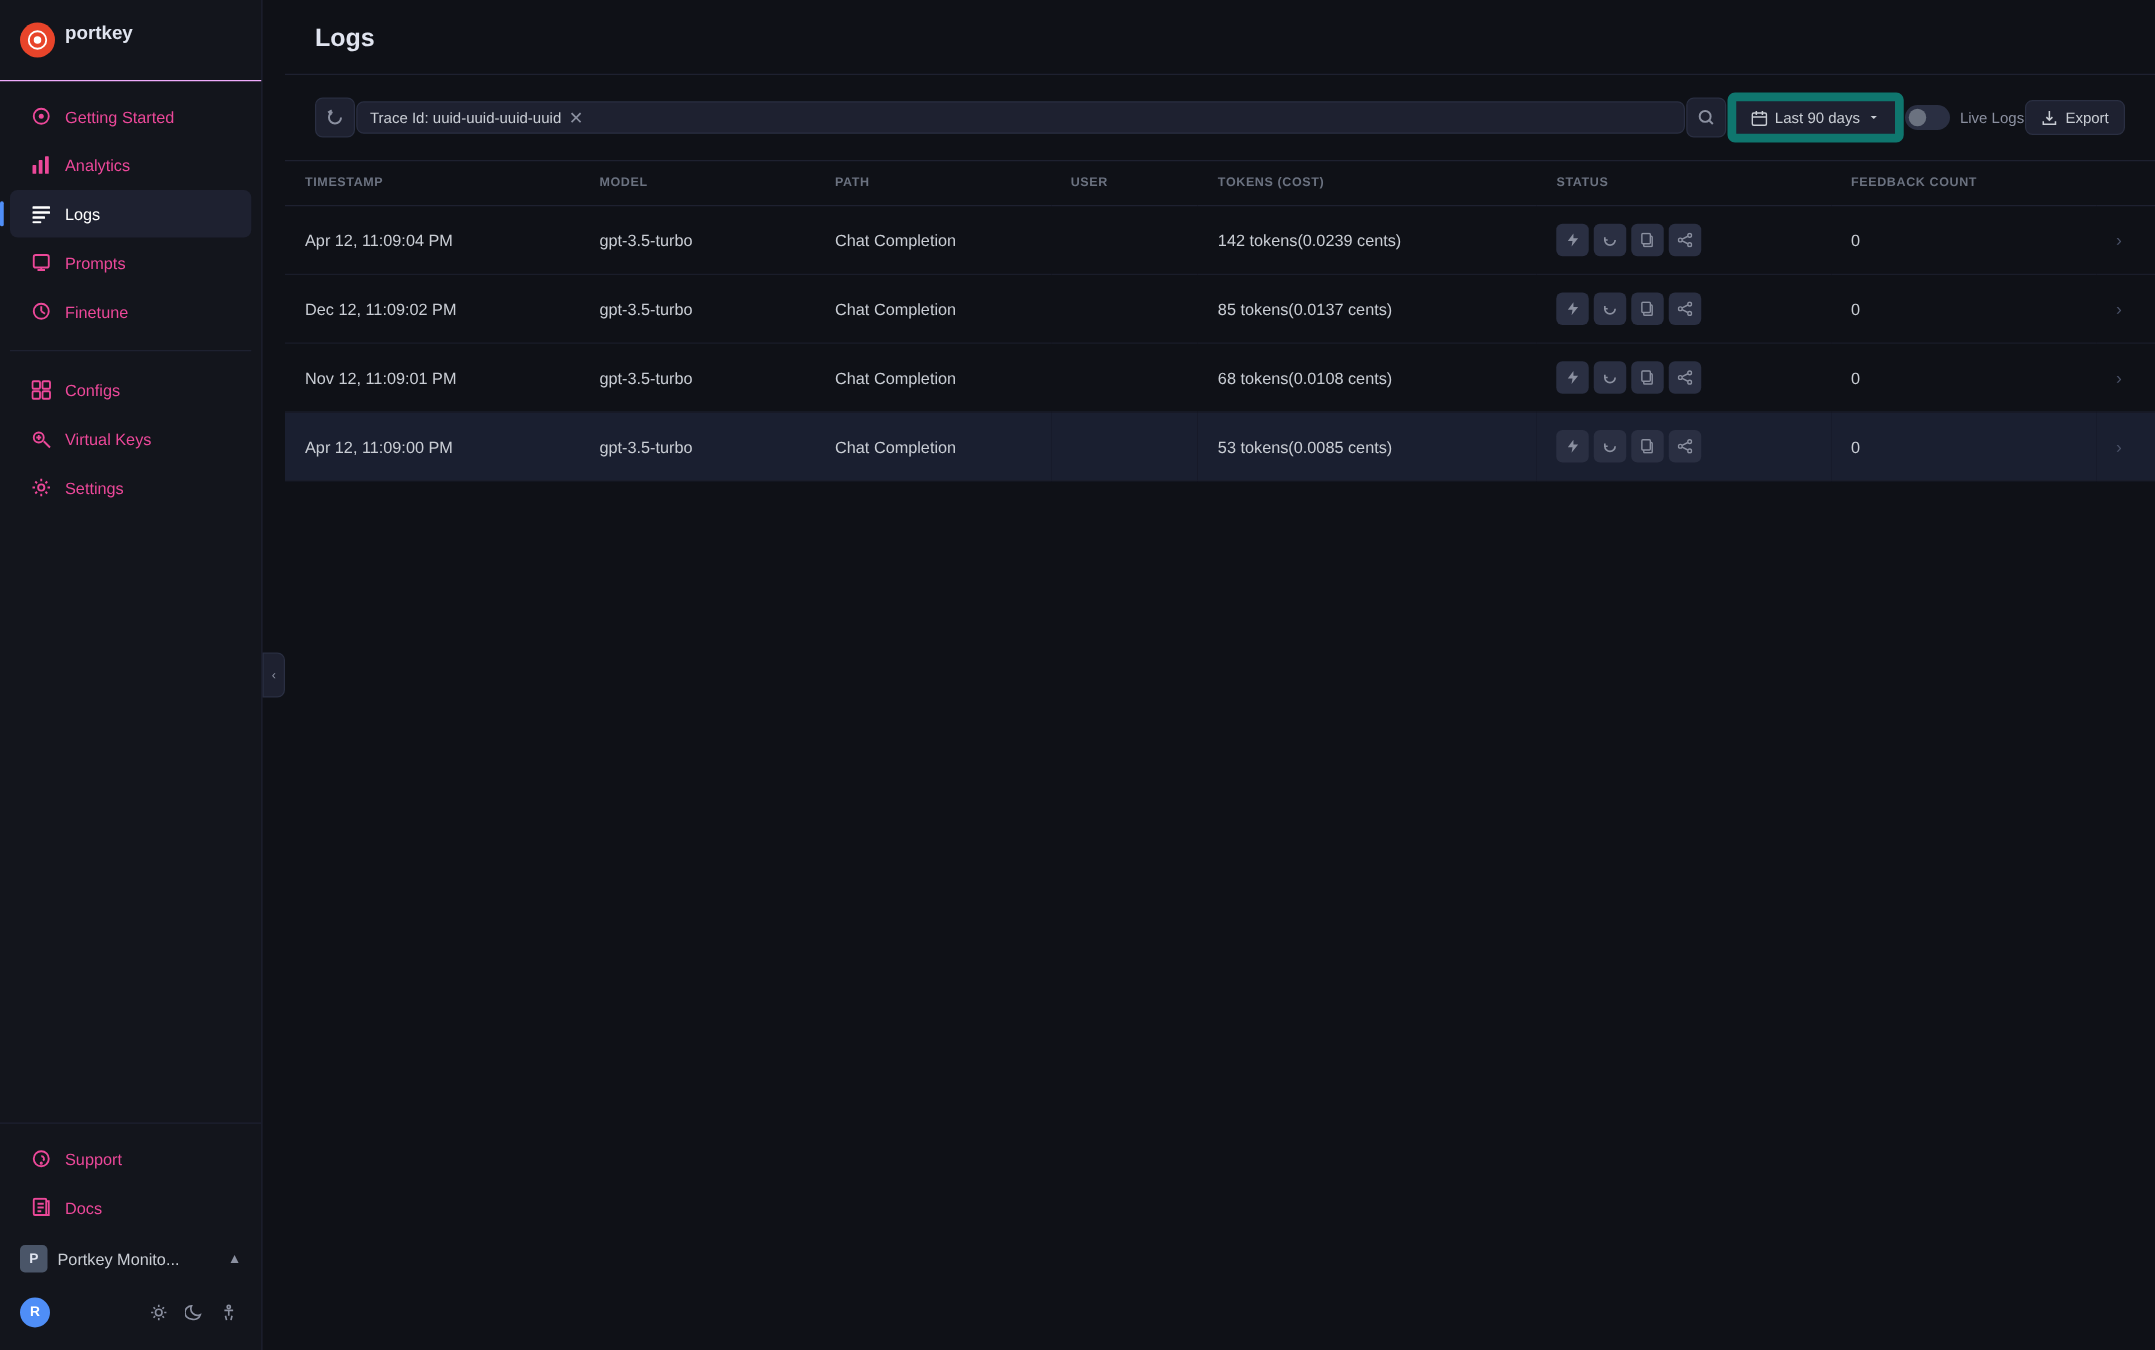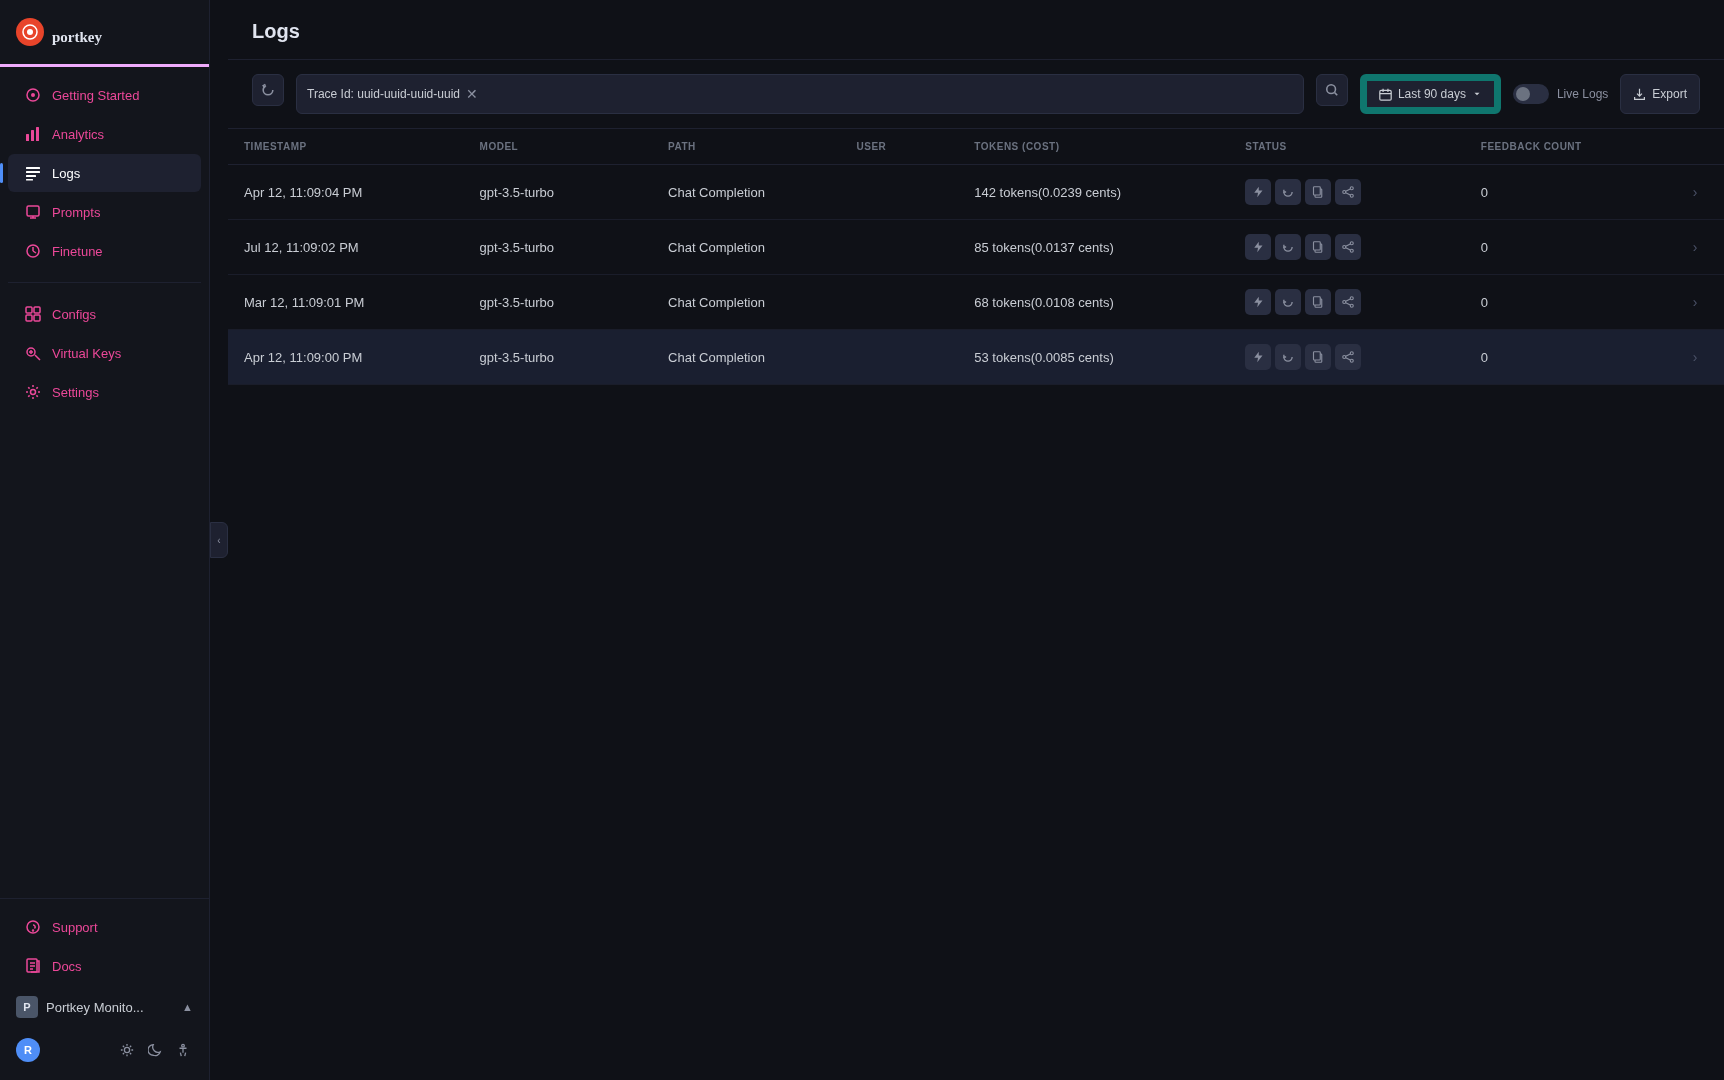--- a/index.html
+++ b/index.html
@@ -20,25 +20,24 @@
       min-width: 210px;
       background: #13151c;
       border-right: 1px solid #1e2130;
       display: flex;
       flex-direction: column;
       height: 1080px;
     }
 
     .sidebar-logo {
       display: flex;
-      align-items: flex-end;
+      align-items: flex-start;
       gap: 8px;
       padding: 18px 16px;
-      border-bottom: 3px solid #f0abfc;
-      font-family: Liberation Serif, serif;
+      border-bottom: 1px solid #f0abfc;
     }
 
     .logo-icon {
       width: 28px;
       height: 28px;
       background: #e8442a;
       border-radius: 50%;
       display: flex;
       align-items: center;
       justify-content: center;
@@ -215,21 +214,22 @@
     }
 
     .page-title {
       font-size: 20px;
       font-weight: 600;
       color: #e0e4ef;
     }
 
     .toolbar {
       display: flex;
-      gap: 12px;
+      align-items: center;
+      gap: 1px;
       padding: 14px 24px;
       border-bottom: 1px solid #1e2130;
     }
 
     .refresh-btn {
       width: 32px;
       height: 32px;
       background: #1e2130;
       border: 1px solid #2a2f42;
       border-radius: 6px;
@@ -702,21 +702,21 @@
                     <line x1="5" y1="7" x2="11" y2="4"></line>
                     <line x1="5" y1="9" x2="11" y2="12"></line>
                   </svg>
     </div>
   </div>
 </td>
     <td class="col-feedback feedback-cell">0</td>
     <td class="col-arrow"><span class="row-arrow">›</span></td>
   </tr>
           <tr>
-    <td class="col-timestamp">Jul 12, 11:09:02 PM</td>
+    <td class="col-timestamp">Dec 12, 11:09:02 PM</td>
     <td class="col-model model-cell">gpt-3.5-turbo</td>
     <td class="col-path path-cell">Chat Completion</td>
     <td class="col-user"></td>
     <td class="col-tokens tokens-cell">85 tokens(0.0137 cents)</td>
     <td class="col-status">
   <div class="status-icons">
     <div class="status-icon-btn">
       <svg width="12" height="12" viewBox="0 0 16 16" fill="currentColor">
                     <path d="M9 1L3 9h5l-1 6 7-9H9L9 1z"></path>
                   </svg>
@@ -741,21 +741,21 @@
                     <line x1="5" y1="7" x2="11" y2="4"></line>
                     <line x1="5" y1="9" x2="11" y2="12"></line>
                   </svg>
     </div>
   </div>
 </td>
     <td class="col-feedback feedback-cell">0</td>
     <td class="col-arrow"><span class="row-arrow">›</span></td>
   </tr>
           <tr>
-    <td class="col-timestamp">Mar 12, 11:09:01 PM</td>
+    <td class="col-timestamp">Nov 12, 11:09:01 PM</td>
     <td class="col-model model-cell">gpt-3.5-turbo</td>
     <td class="col-path path-cell">Chat Completion</td>
     <td class="col-user"></td>
     <td class="col-tokens tokens-cell">68 tokens(0.0108 cents)</td>
     <td class="col-status">
   <div class="status-icons">
     <div class="status-icon-btn">
       <svg width="12" height="12" viewBox="0 0 16 16" fill="currentColor">
                     <path d="M9 1L3 9h5l-1 6 7-9H9L9 1z"></path>
                   </svg>

